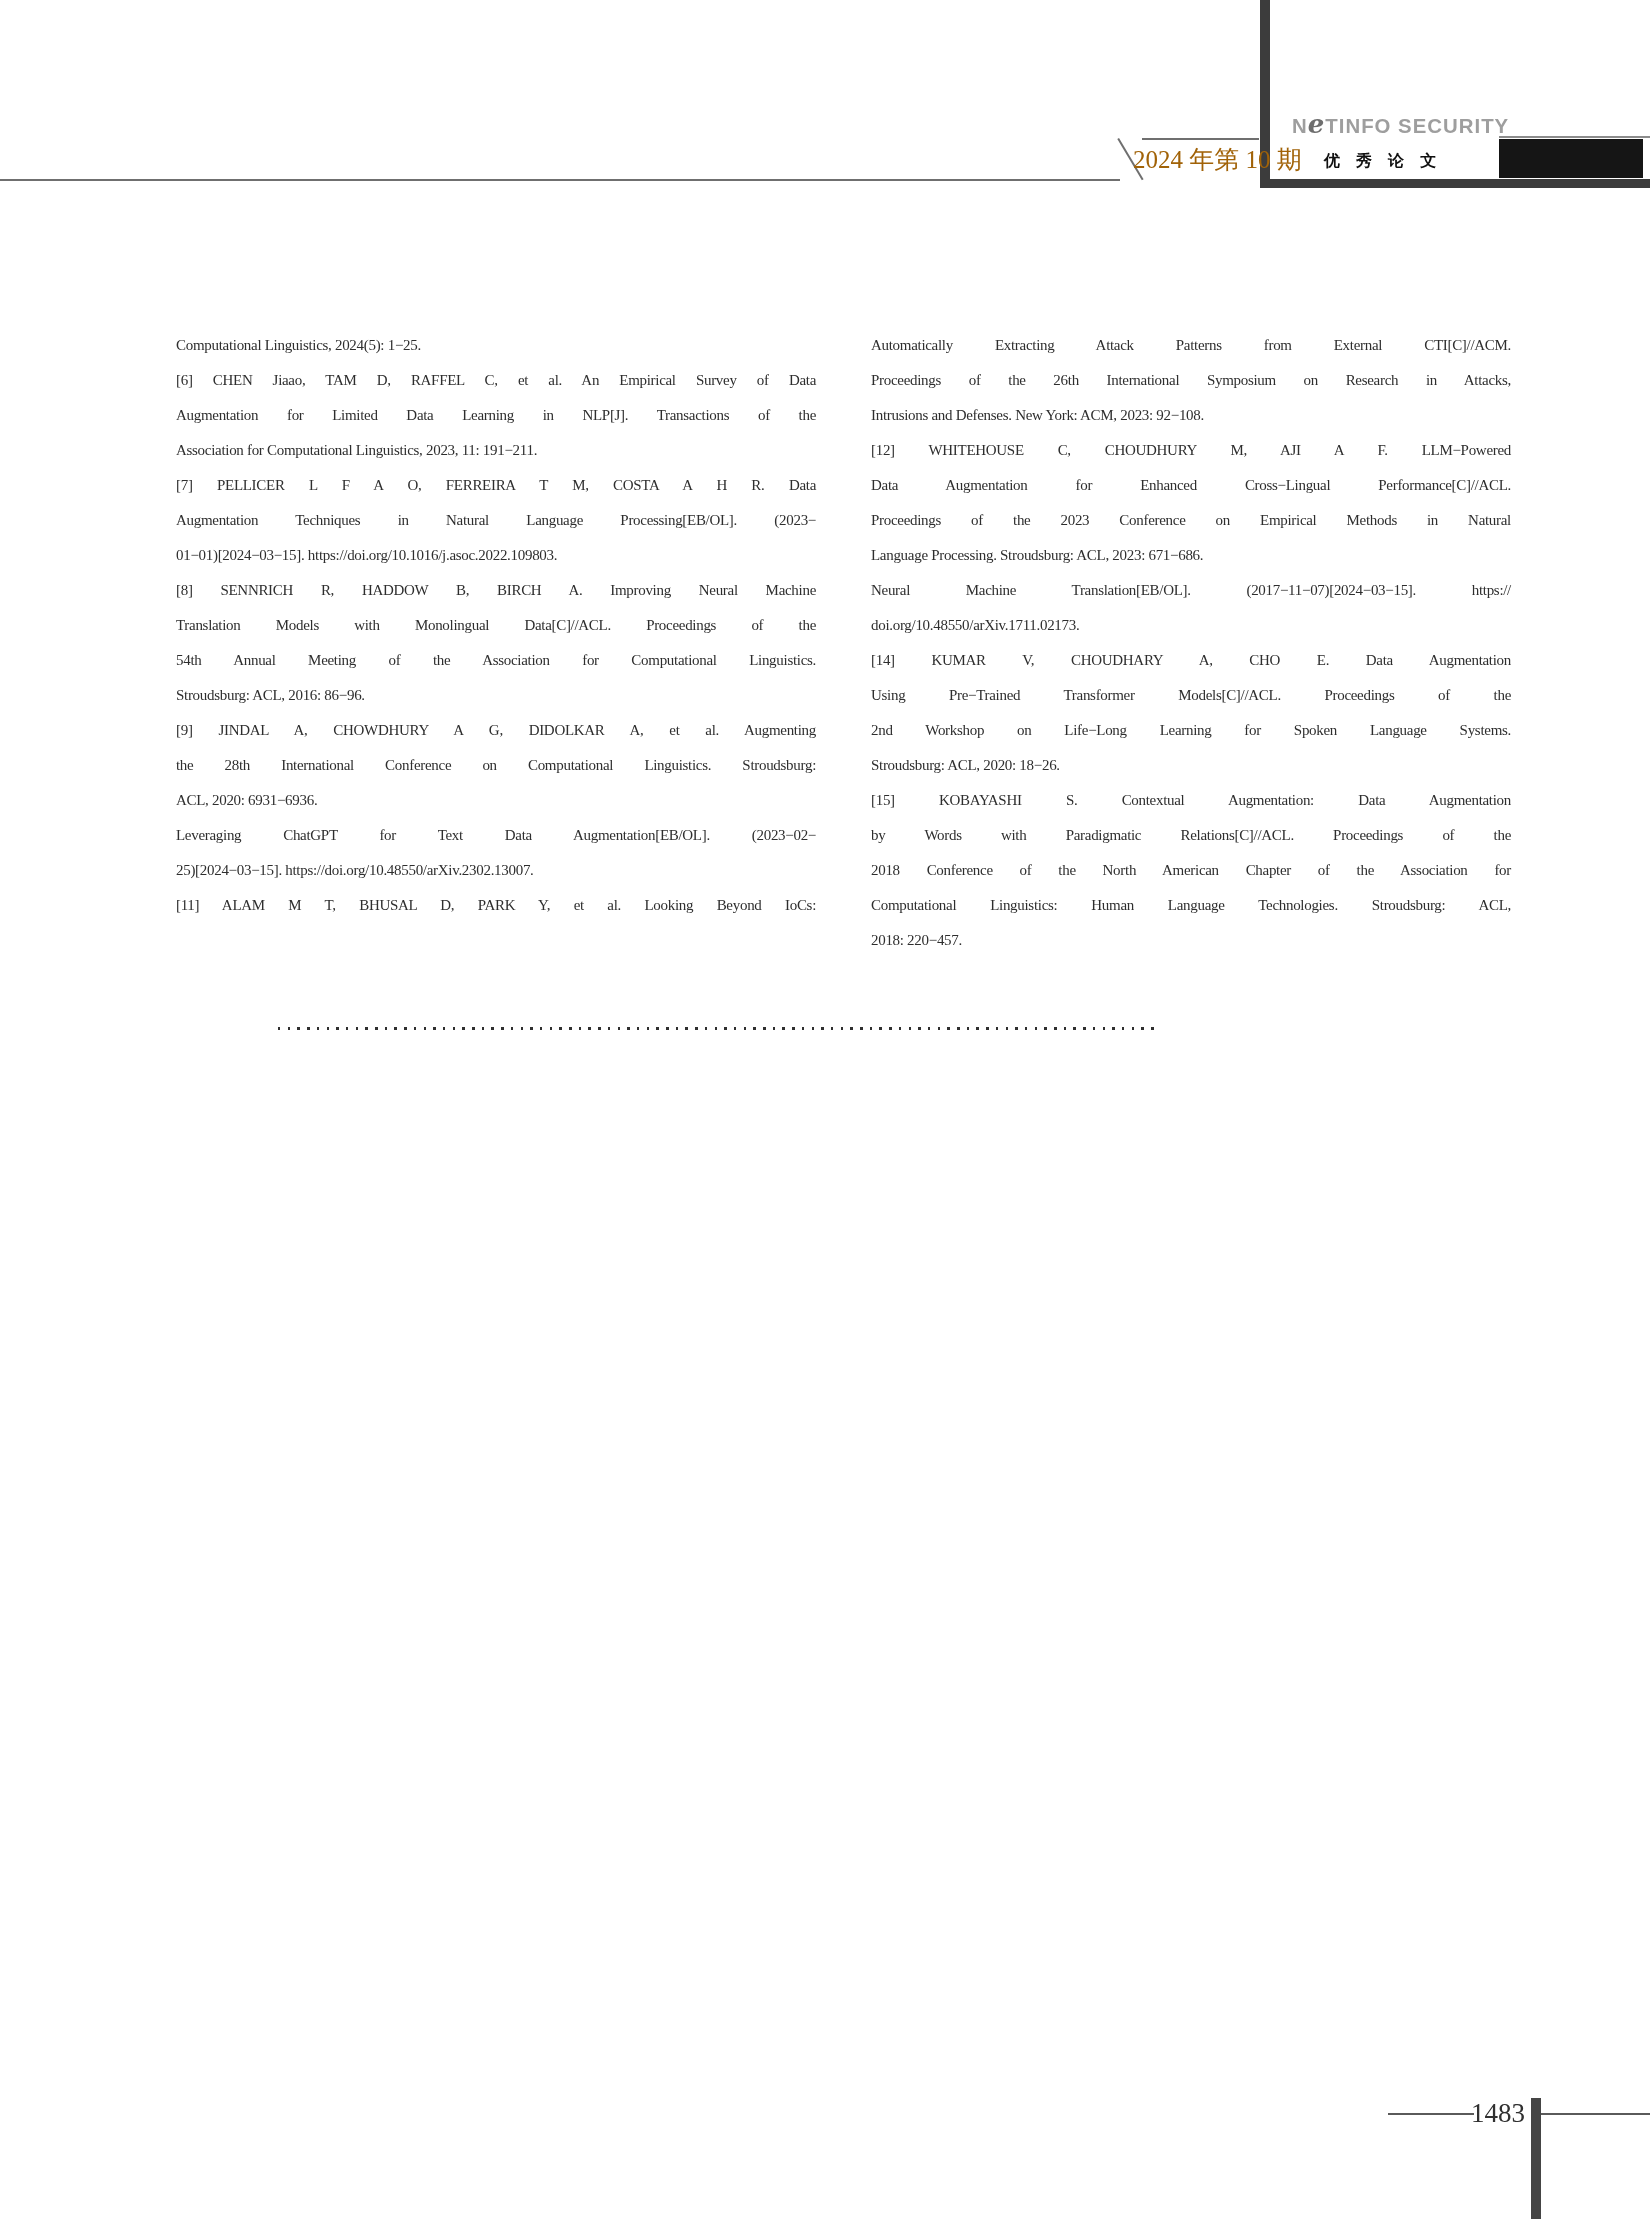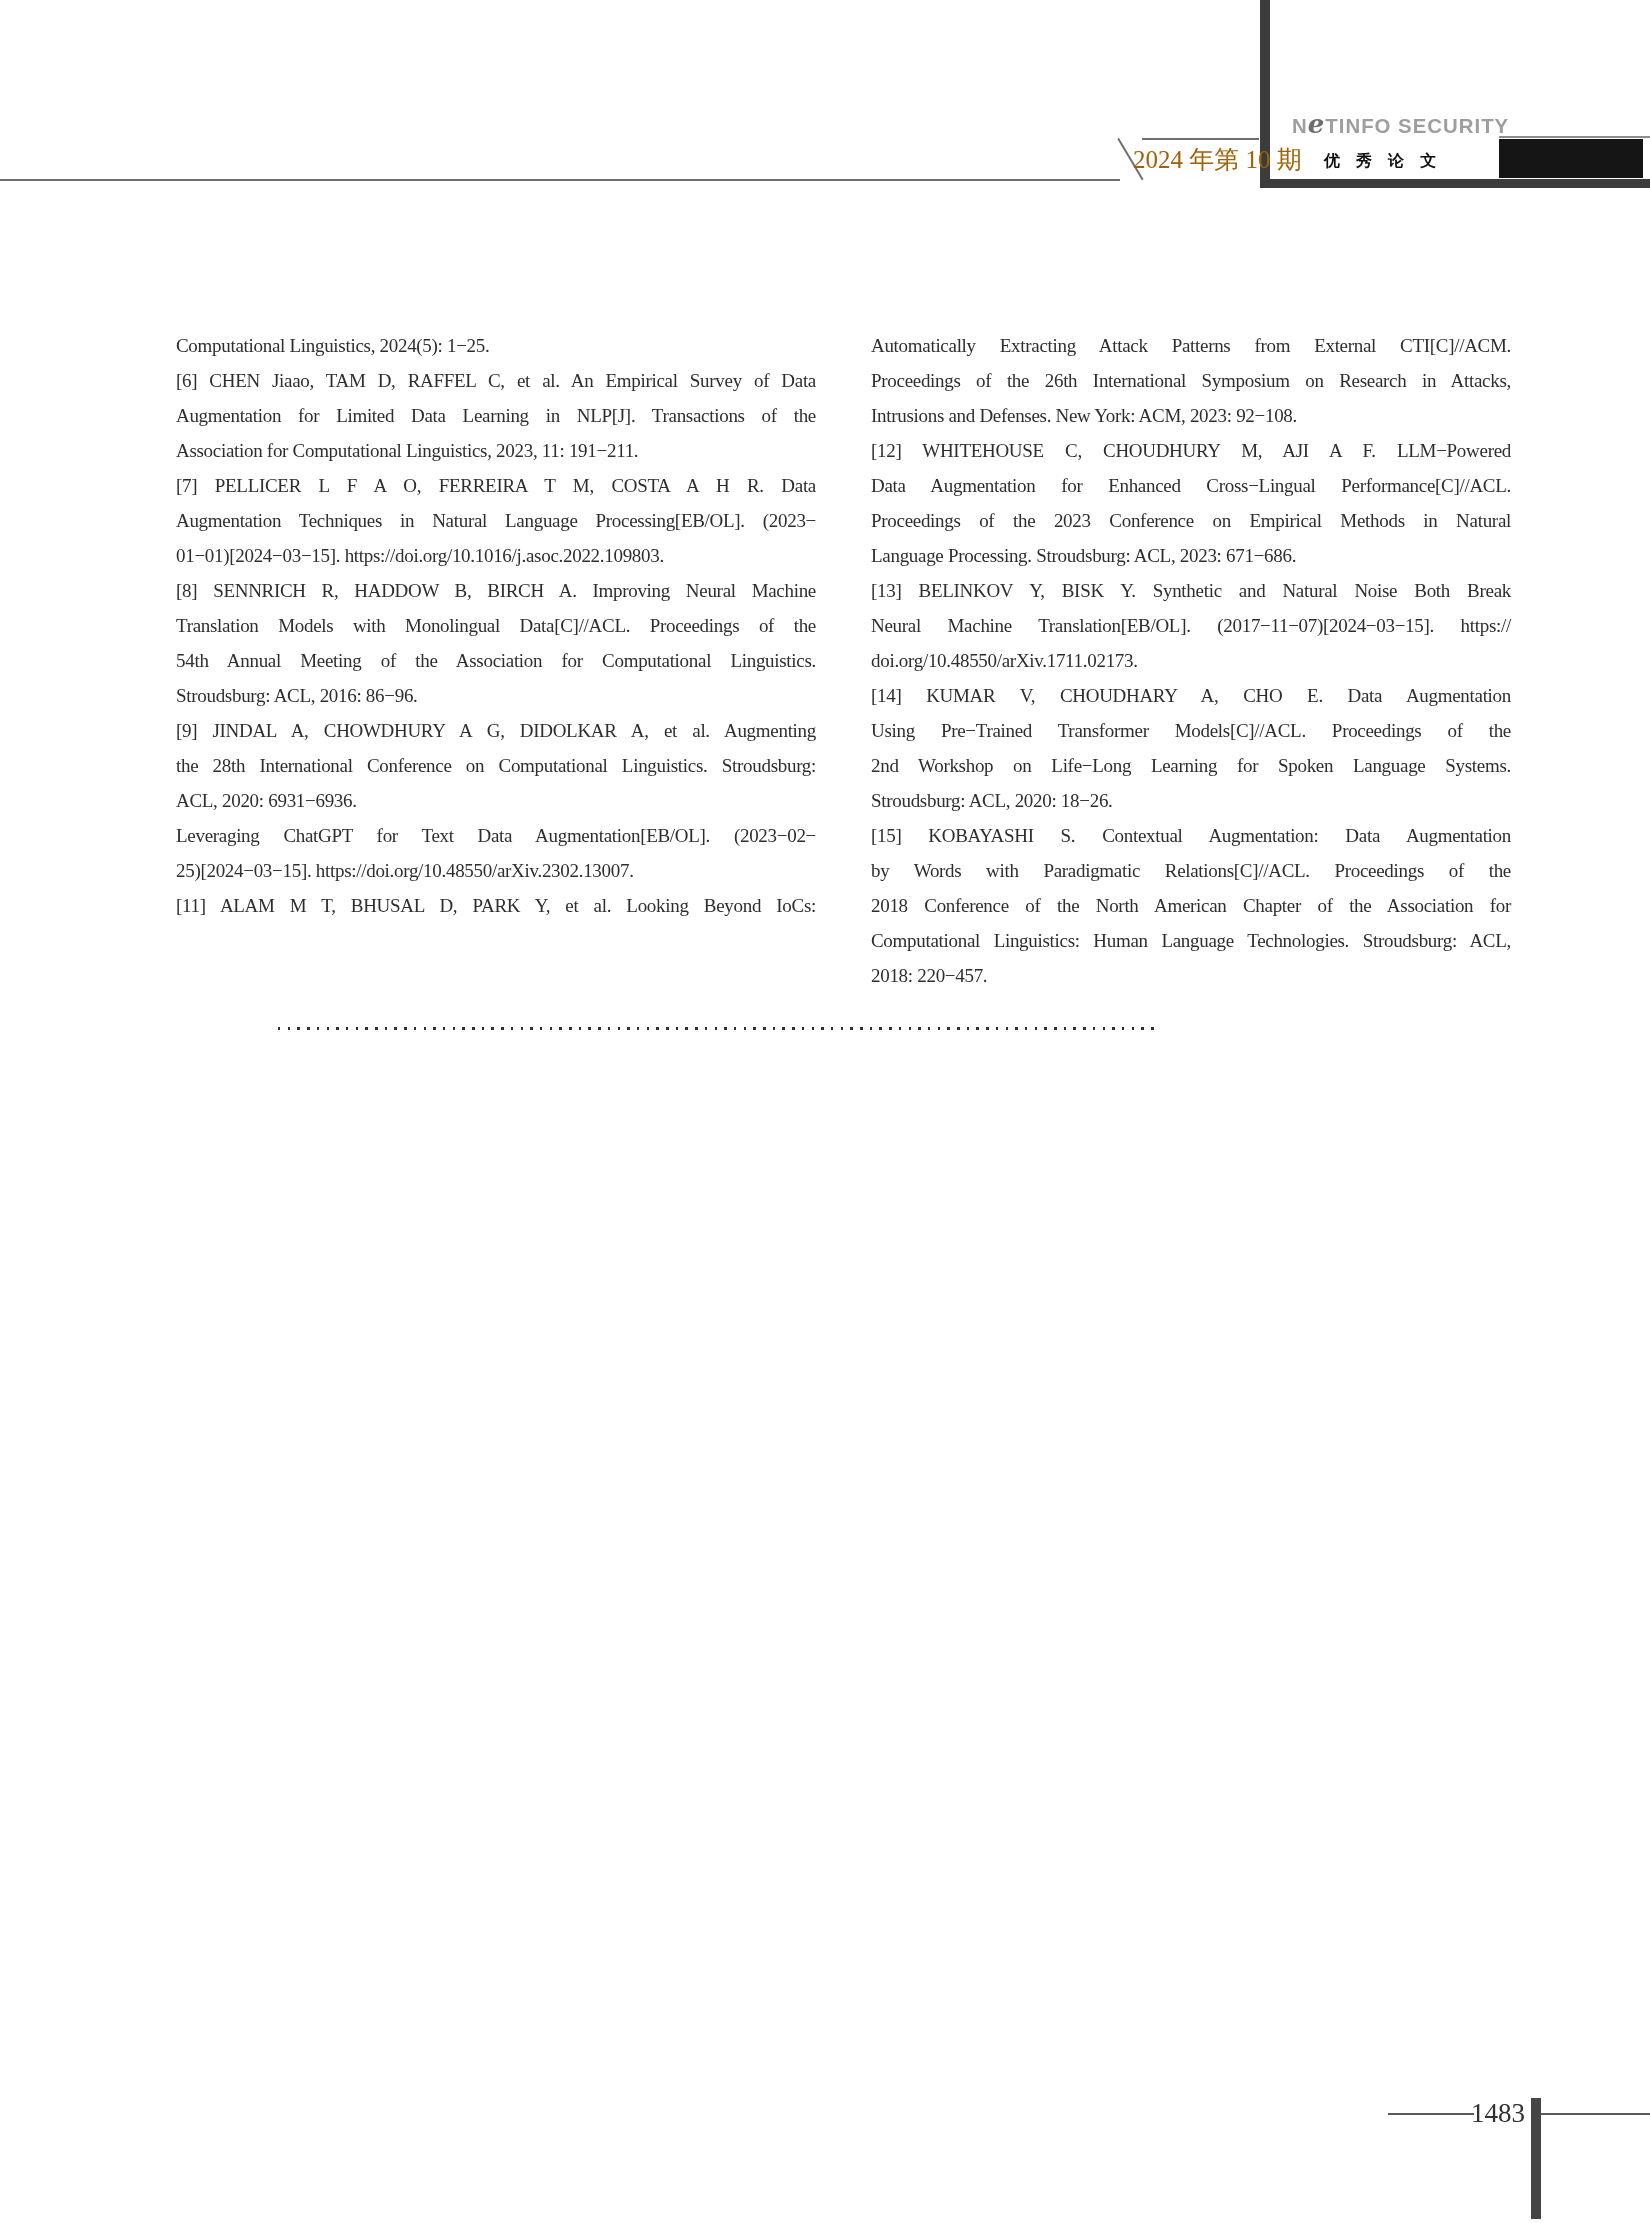--- a/index.html
+++ b/index.html
@@ -41,21 +41,21 @@
   .section-title{
     position:absolute;left:1324px;top:146px;
     font-family:"Liberation Sans", sans-serif;
     font-weight:bold;font-size:16px;line-height:29px;
     color:#101010;letter-spacing:5.8px;white-space:nowrap;
   }
 
   
   .ref-col{
     position:absolute;top:328px;width:640px;
-    font-size:19px;letter-spacing:-0.3px;
+    font-size:15px;letter-spacing:-0.3px;
     color:#2e2e2e;
   }
   .ref-col-left{left:176px;}
   .ref-col-right{left:871px;}
   .ref-line{
     height:35px;line-height:35px;
     text-align:justify;text-align-last:justify;
     white-space:normal;overflow:visible;
   }
   .ref-line.end{text-align-last:left;}
@@ -115,21 +115,20 @@
       <div class="ref-line">[11] ALAM M T, BHUSAL D, PARK Y, et al. Looking Beyond IoCs:</div>
     </div>
   <div class="ref-col ref-col-right" id="right-col">
       <div class="ref-line">Automatically Extracting Attack Patterns from External CTI[C]//ACM.</div>
       <div class="ref-line">Proceedings of the 26th International Symposium on Research in Attacks,</div>
       <div class="ref-line end">Intrusions and Defenses. New York: ACM, 2023: 92−108.</div>
       <div class="ref-line">[12] WHITEHOUSE C, CHOUDHURY M, AJI A F. LLM−Powered</div>
       <div class="ref-line">Data Augmentation for Enhanced Cross−Lingual Performance[C]//ACL.</div>
       <div class="ref-line">Proceedings of the 2023 Conference on Empirical Methods in Natural</div>
       <div class="ref-line end">Language Processing. Stroudsburg: ACL, 2023: 671−686.</div>
-      <div class="ref-line">[13] BELINKOV Y, BISK Y. Synthetic and Natural Noise Both Break</div>
       <div class="ref-line">Neural Machine Translation[EB/OL]. (2017−11−07)[2024−03−15]. https://</div>
       <div class="ref-line end">doi.org/10.48550/arXiv.1711.02173.</div>
       <div class="ref-line">[14] KUMAR V, CHOUDHARY A, CHO E. Data Augmentation</div>
       <div class="ref-line">Using Pre−Trained Transformer Models[C]//ACL. Proceedings of the</div>
       <div class="ref-line">2nd Workshop on Life−Long Learning for Spoken Language Systems.</div>
       <div class="ref-line end">Stroudsburg: ACL, 2020: 18−26.</div>
       <div class="ref-line">[15] KOBAYASHI S. Contextual Augmentation: Data Augmentation</div>
       <div class="ref-line">by Words with Paradigmatic Relations[C]//ACL. Proceedings of the</div>
       <div class="ref-line">2018 Conference of the North American Chapter of the Association for</div>
       <div class="ref-line">Computational Linguistics: Human Language Technologies. Stroudsburg: ACL,</div>

